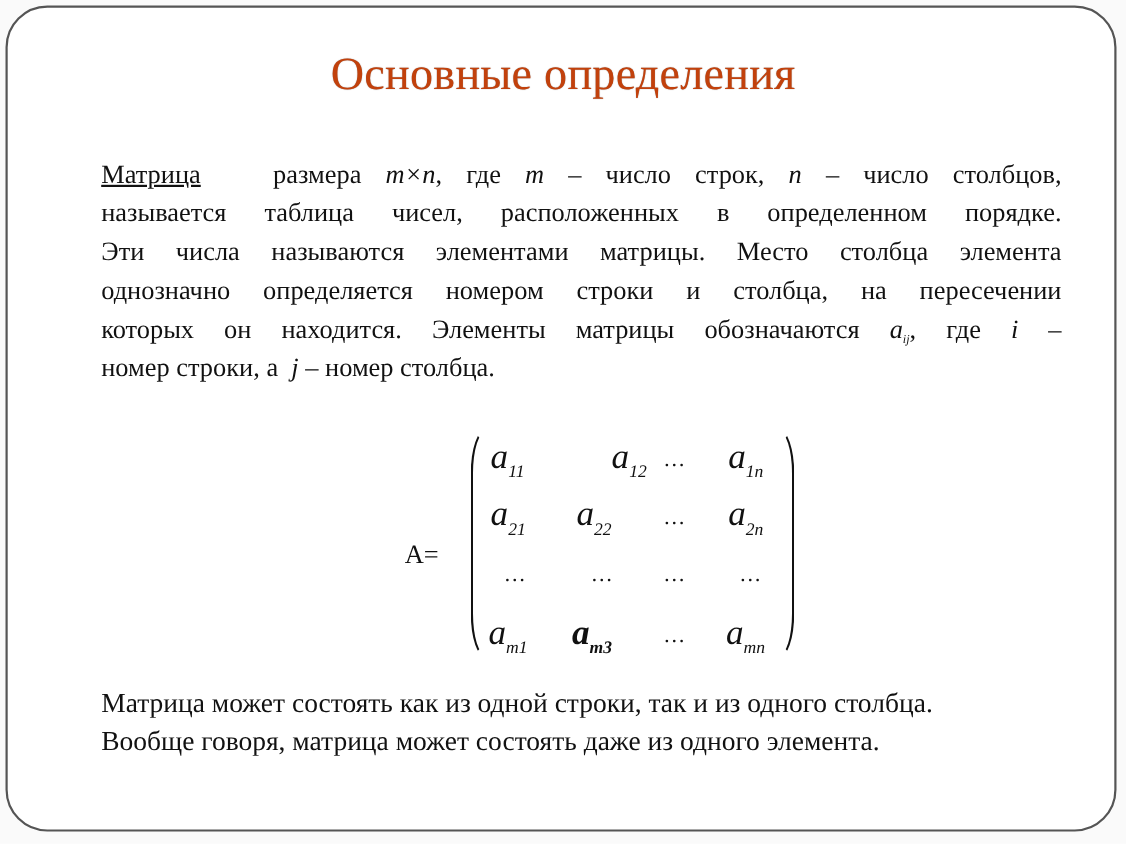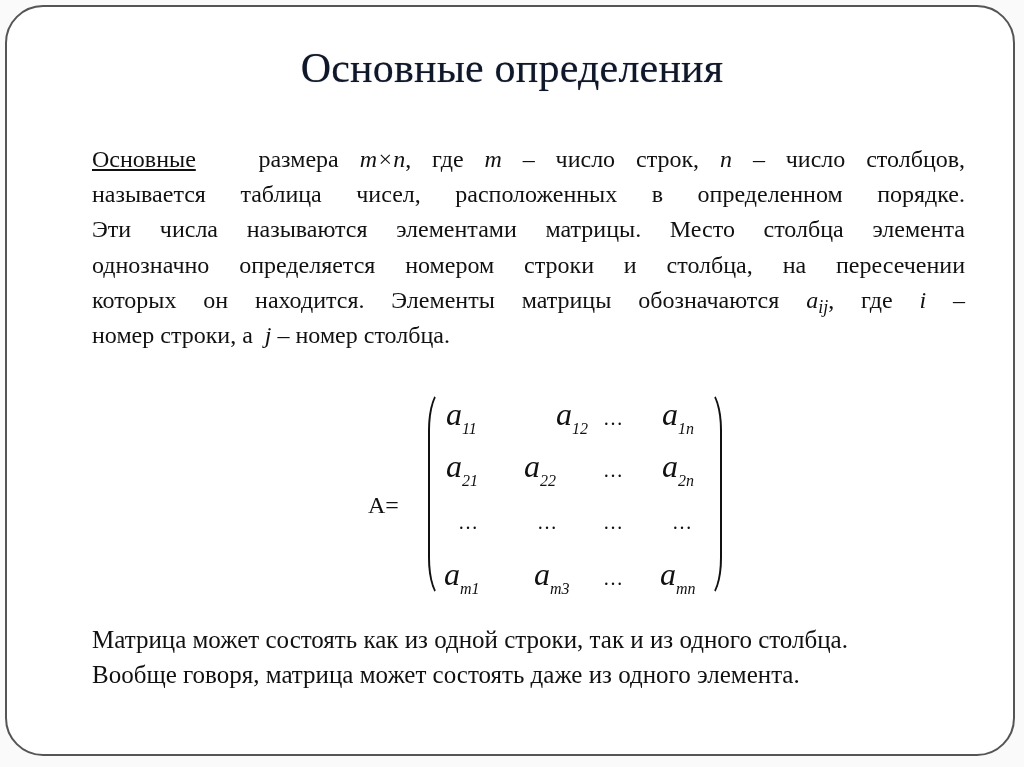--- a/index.html
+++ b/index.html
@@ -9,31 +9,31 @@
       font-family: "Liberation Serif", "DejaVu Serif", serif;
       color: #111;
     }
     .frame {
       position: absolute; left: 5px; top: 5px; width: 1010px; height: 751px;
       border: 2px solid #555; border-radius: 38px; background: #fff;
       box-sizing: border-box;
     }
     .title {
       position: absolute; left: 0; width: 1024px; top: 44px; text-align: center;
-      font-size: 42px; color: #0f172a; letter-spacing: 0.2px;
+      font-size: 42px; color: #c2410c; letter-spacing: 0.2px;
       text-shadow: 0 0 1px #999;
     }
     .para {
       position: absolute; left: 92px; width: 873px; top: 142px;
       font-size: 24px; line-height: 35.2px; text-align: justify;
       text-align-last: left;
     }
     .para .u { text-decoration: underline; }
     .para i { font-style: italic; }
-    .para sub { font-size: 18px; vertical-align: -5px; line-height: 0; }
+    .para sub { font-size: 11px; vertical-align: -5px; line-height: 0; }
     .line { display: block; text-align: justify; text-align-last: justify; white-space: nowrap; }
     .line.last { text-align-last: left; }
     .matrix-label {
       position: absolute; left: 368px; top: 492px; font-size: 24px;
     }
     .paren {
       position: absolute; top: 390px; width: 14px; height: 208px;
       border: 2px solid #111; box-sizing: border-box;
     }
     .paren.left { left: 428px; border-right: none; border-radius: 14px 0 0 14px / 40px 0 0 40px; border-top-color: transparent; border-bottom-color: transparent; }
@@ -50,21 +50,21 @@
   </style>
 </head>
 <body>
 
 <div class="frame"></div>
 
 <div class="title">Основные определения</div>
 
 <div class="para">
   <span class="line">
-    <span class="u">Основные</span>&nbsp;&nbsp;
+    <span class="u">Матрица</span>&nbsp;&nbsp;
     <span>размера</span>
     <i>m×n</i><span>, где</span>
     <i>m</i>
     <span>– число строк,</span>
     <i>n</i>
     <span>– число столбцов,</span>
   </span>
   <span class="line">называется таблица чисел, расположенных в определенном порядке.</span>
   <span class="line">Эти числа называются элементами матрицы. Место столбца элемента</span>
   <span class="line">однозначно определяется номером строки и столбца, на пересечении</span>
@@ -95,21 +95,21 @@
   <div class="cell" style="left:524px; top:450px;"><span>a</span><sub class="n">22</sub></div>
   <div class="dots" style="left:603px; top:460px;">…</div>
   <div class="cell" style="left:662px; top:450px;"><span>a</span><sub>2n</sub></div>
 
   <div class="dots" style="left:458px; top:512px;">…</div>
   <div class="dots" style="left:537px; top:512px;">…</div>
   <div class="dots" style="left:603px; top:512px;">…</div>
   <div class="dots" style="left:672px; top:512px;">…</div>
 
   <div class="cell" style="left:444px; top:558px;"><span>a</span><sub>m1</sub></div>
-  <div class="cell" style="left:534px; top:558px;"><span>a</span><sub>m3</sub></div>
+  <div class="cell" style="left:520px; top:558px;font-weight:bold;"><span>a</span><sub>m3</sub></div>
   <div class="dots" style="left:603px; top:568px;">…</div>
   <div class="cell" style="left:660px; top:558px;"><span>a</span><sub>mn</sub></div>
 </div>
 
 <div class="para2">
   <div>Матрица может состоять как из одной строки, так и из одного столбца.</div>
   <div>Вообще говоря, матрица может состоять даже из одного элемента.</div>
 </div>
 
 </body></html>

